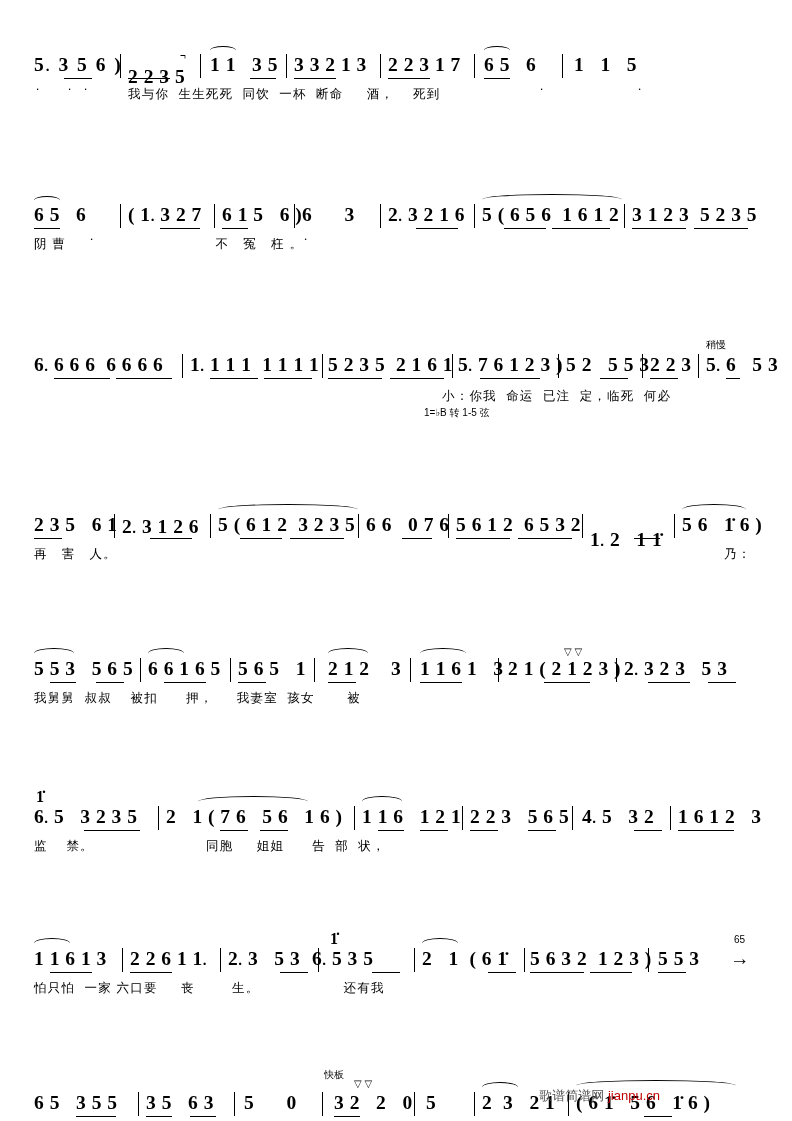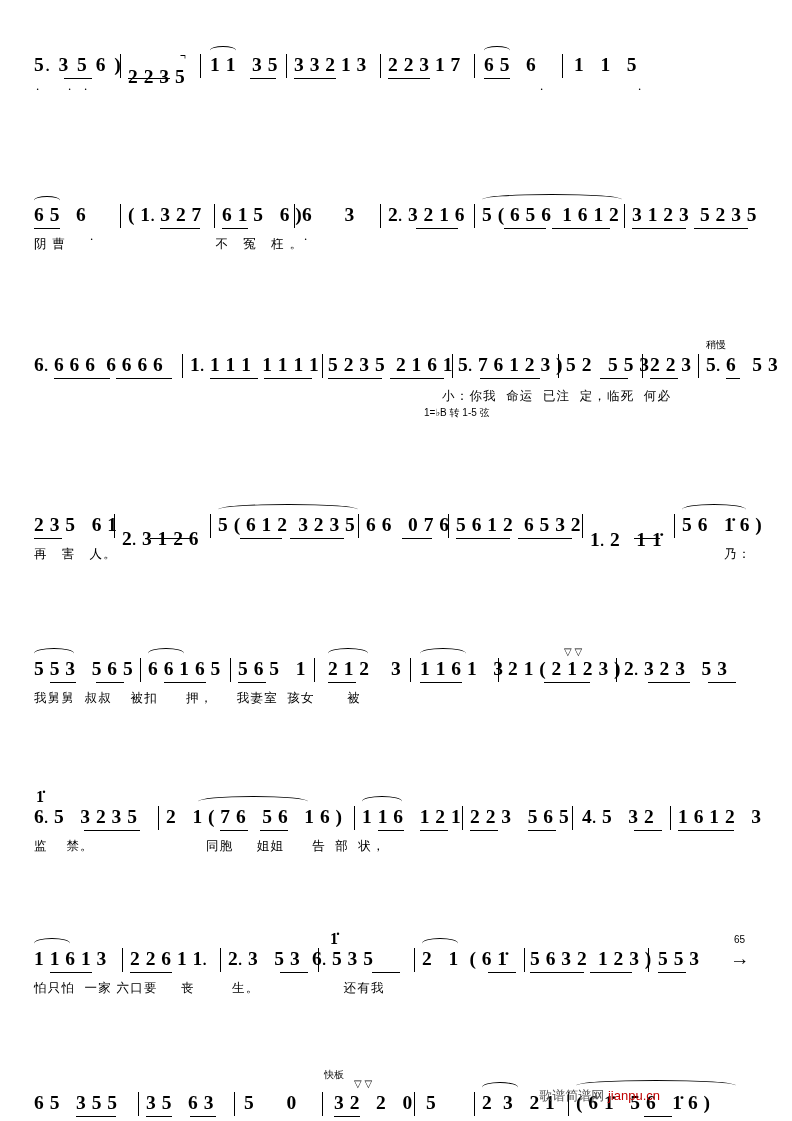--- a/index.html
+++ b/index.html
@@ -99,20 +99,21 @@
 
     <div class="abs nt" style="left:450px;top:6px;">6 5&nbsp;&nbsp; 6</div>
     <div class="abs" style="left:450px;top:-2px;width:26px;height:8px;border-top:1.3px solid #000;border-radius:50% 50% 0 0;"></div>
     <div class="abs" style="left:450px;top:30px;width:26px;border-bottom:1.2px solid #000;"></div>
     <div class="abs" style="left:506px;top:30px;font-size:13px;">.</div>
     <div class="vbar" style="left:528px;top:6px;"></div>
 
     <div class="abs nt" style="left:540px;top:6px;">1&nbsp;&nbsp; 1&nbsp;&nbsp; 5</div>
     <div class="abs" style="left:604px;top:30px;font-size:13px;">.</div>
 
+    <div class="abs ly" style="left:94px;top:38px;">我与你&nbsp; 生生死死&nbsp; 同饮&nbsp; 一杯&nbsp; 断命&nbsp;&nbsp;&nbsp;&nbsp; 酒，&nbsp;&nbsp;&nbsp; 死到</div>
   </div>
 
   <div class="row" style="top:128px;height:70px;">
     <div class="abs nt" style="left:0px;top:6px;">6 5&nbsp;&nbsp; 6</div>
     <div class="abs" style="left:0px;top:-2px;width:26px;height:8px;border-top:1.3px solid #000;border-radius:50% 50% 0 0;"></div>
     <div class="abs" style="left:0px;top:30px;width:26px;border-bottom:1.2px solid #000;"></div>
     <div class="abs" style="left:56px;top:30px;font-size:13px;">.</div>
     <div class="vbar" style="left:86px;top:6px;"></div>
 
     <div class="abs nt" style="left:94px;top:6px;">( 1<span style="font-size:15px">.</span> 3 2 7</div>
@@ -179,21 +180,21 @@
 
     <div class="abs ly" style="left:408px;top:40px;">小：你我&nbsp; 命运&nbsp; 已注&nbsp; 定，临死&nbsp; 何必</div>
     <div class="abs tiny" style="left:390px;top:58px;">1=♭B 转 1-5 弦</div>
   </div>
 
   <div class="row" style="top:288px;height:70px;">
     <div class="abs nt" style="left:0px;top:6px;">2 3 5&nbsp;&nbsp; 6 1</div>
     <div class="abs" style="left:0px;top:30px;width:28px;border-bottom:1.2px solid #000;"></div>
     <div class="vbar" style="left:80px;top:6px;"></div>
 
-    <div class="abs nt" style="left:88px;top:20px;font-family:Liberation Serif, serif;">2<span style="font-size:15px">.</span> 3 1 2 6</div>
+    <div class="abs nt" style="left:88px;top:8px;font-family:Liberation Serif, serif;">2<span style="font-size:15px">.</span> 3 1 2 6</div>
     <div class="abs" style="left:116px;top:30px;width:42px;border-bottom:1.2px solid #000;"></div>
     <div class="vbar" style="left:176px;top:6px;"></div>
 
     <div class="abs nt" style="left:184px;top:6px;">5 ( 6 1 2&nbsp; 3 2 3 5</div>
     <div class="abs" style="left:184px;top:-4px;width:140px;height:10px;border-top:1.3px solid #000;border-radius:50% 50% 0 0;"></div>
     <div class="abs" style="left:206px;top:30px;width:42px;border-bottom:1.2px solid #000;box-shadow:0 4px 0 -1.8px #000;"></div>
     <div class="abs" style="left:256px;top:30px;width:54px;border-bottom:1.2px solid #000;box-shadow:0 4px 0 -1.8px #000;"></div>
     <div class="vbar" style="left:324px;top:6px;"></div>
 
     <div class="abs nt" style="left:332px;top:6px;">6 6&nbsp;&nbsp; 0 7 6</div>

